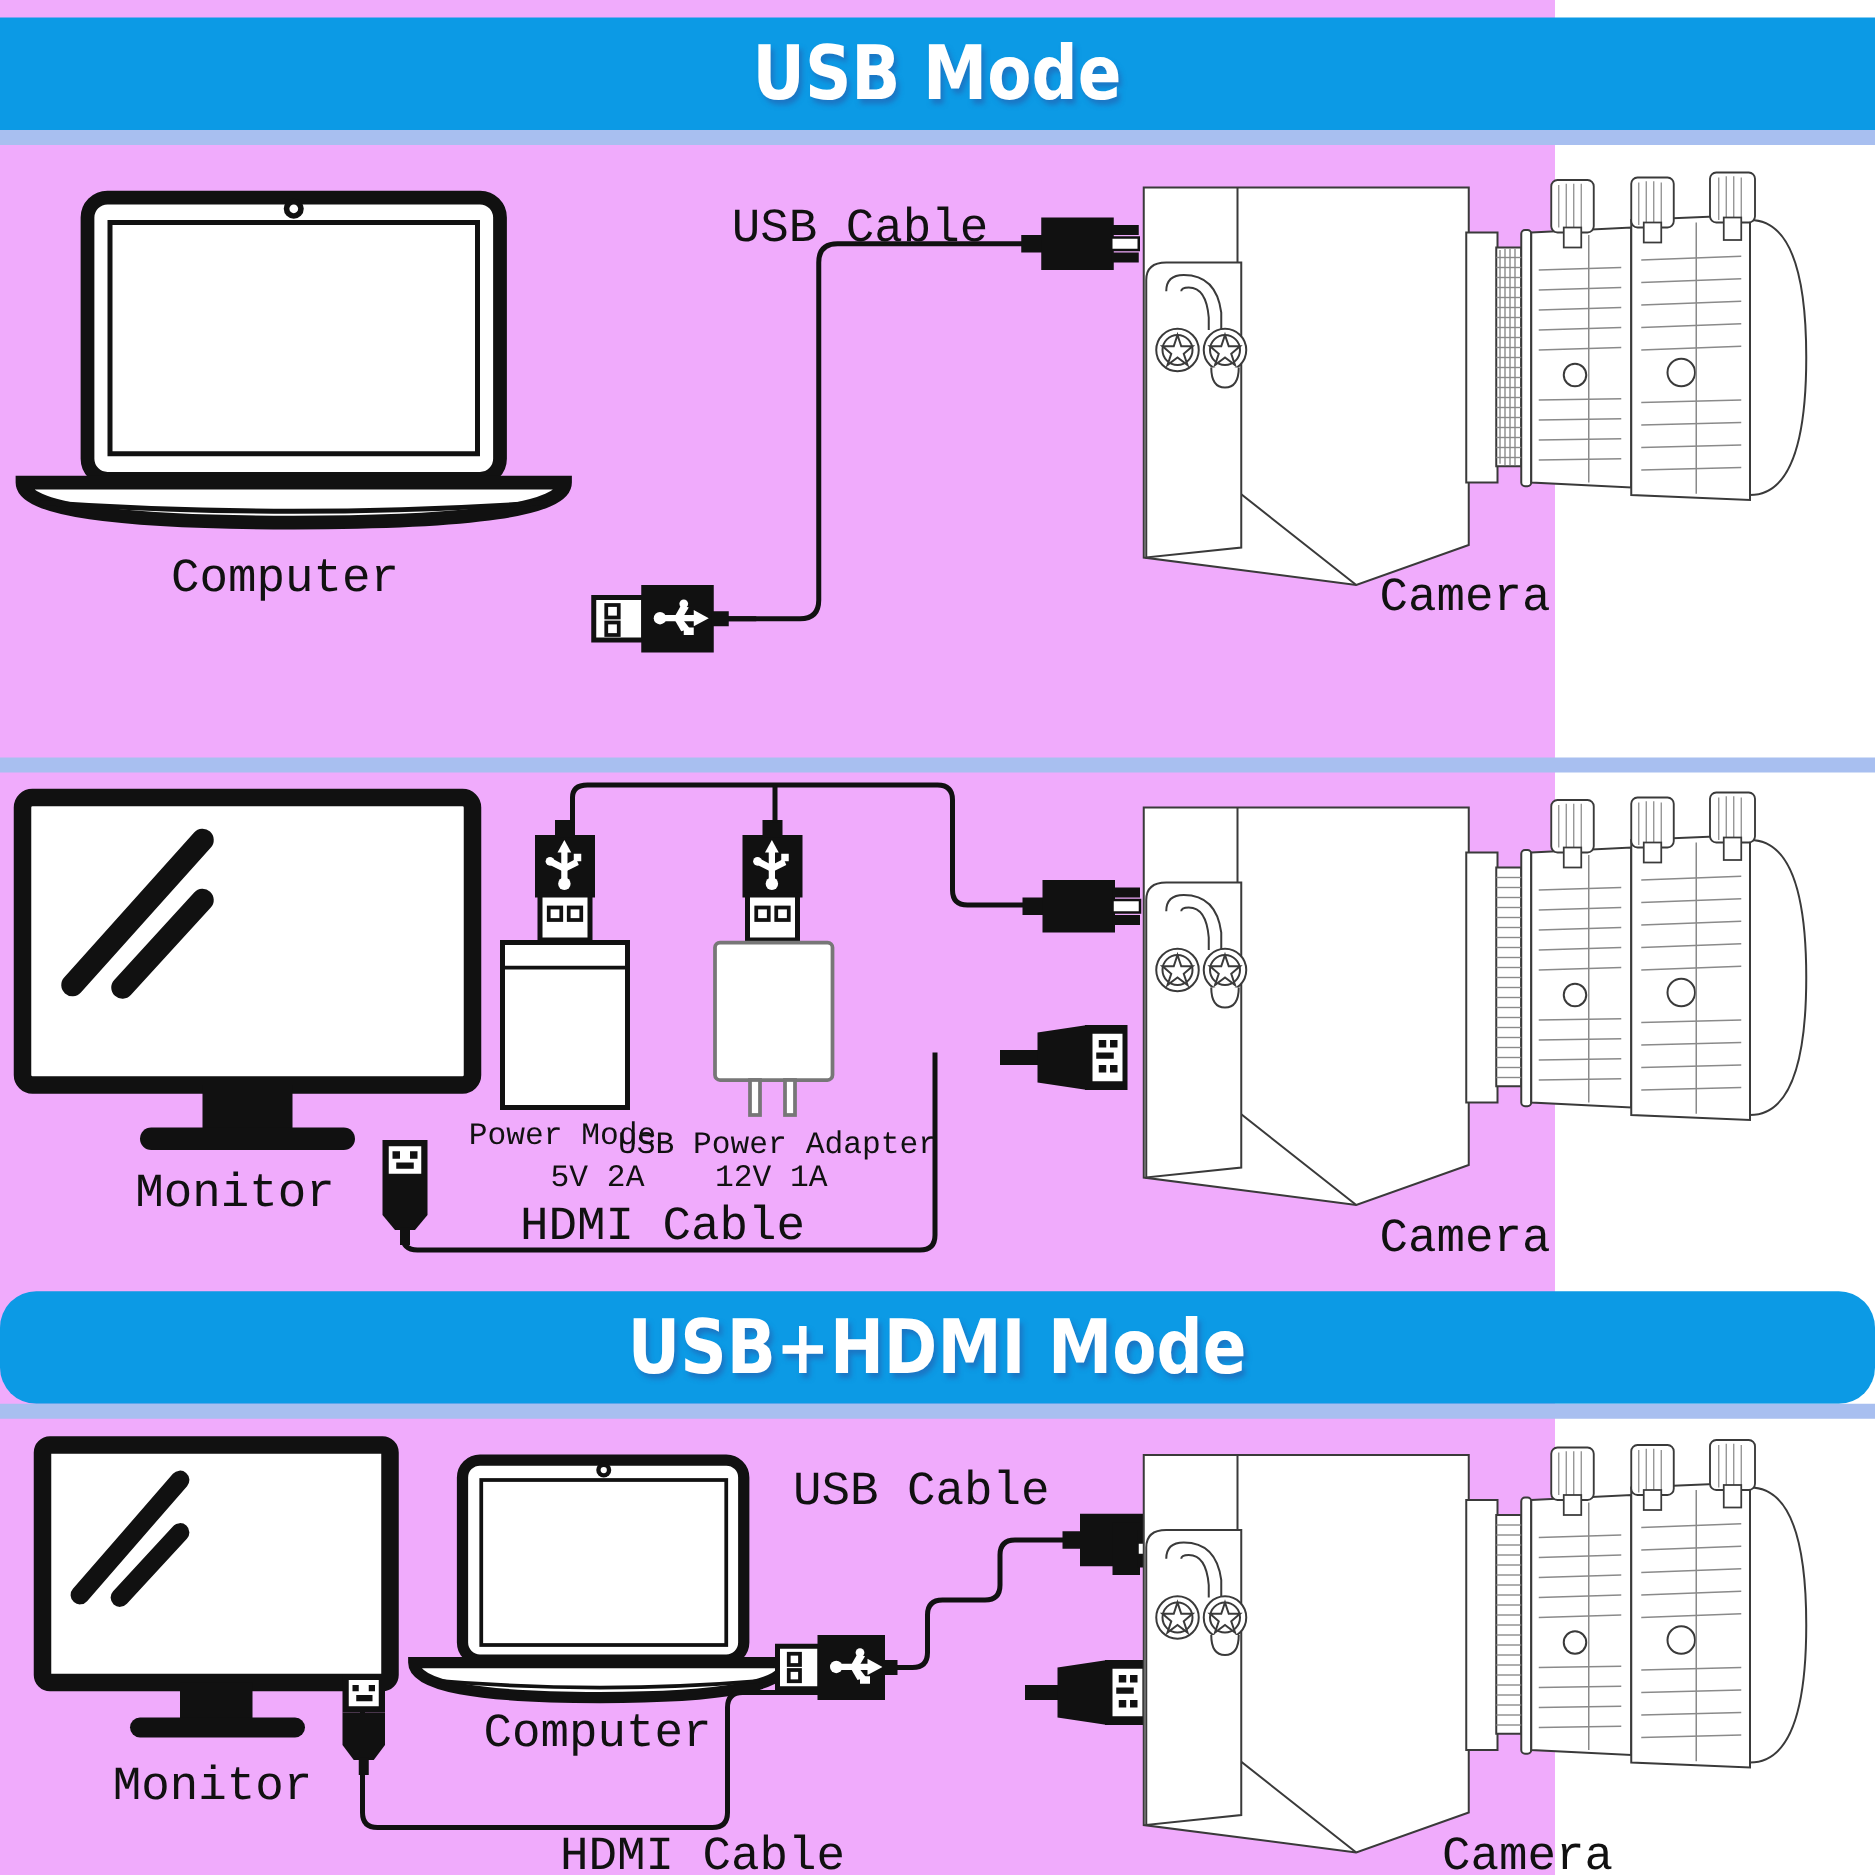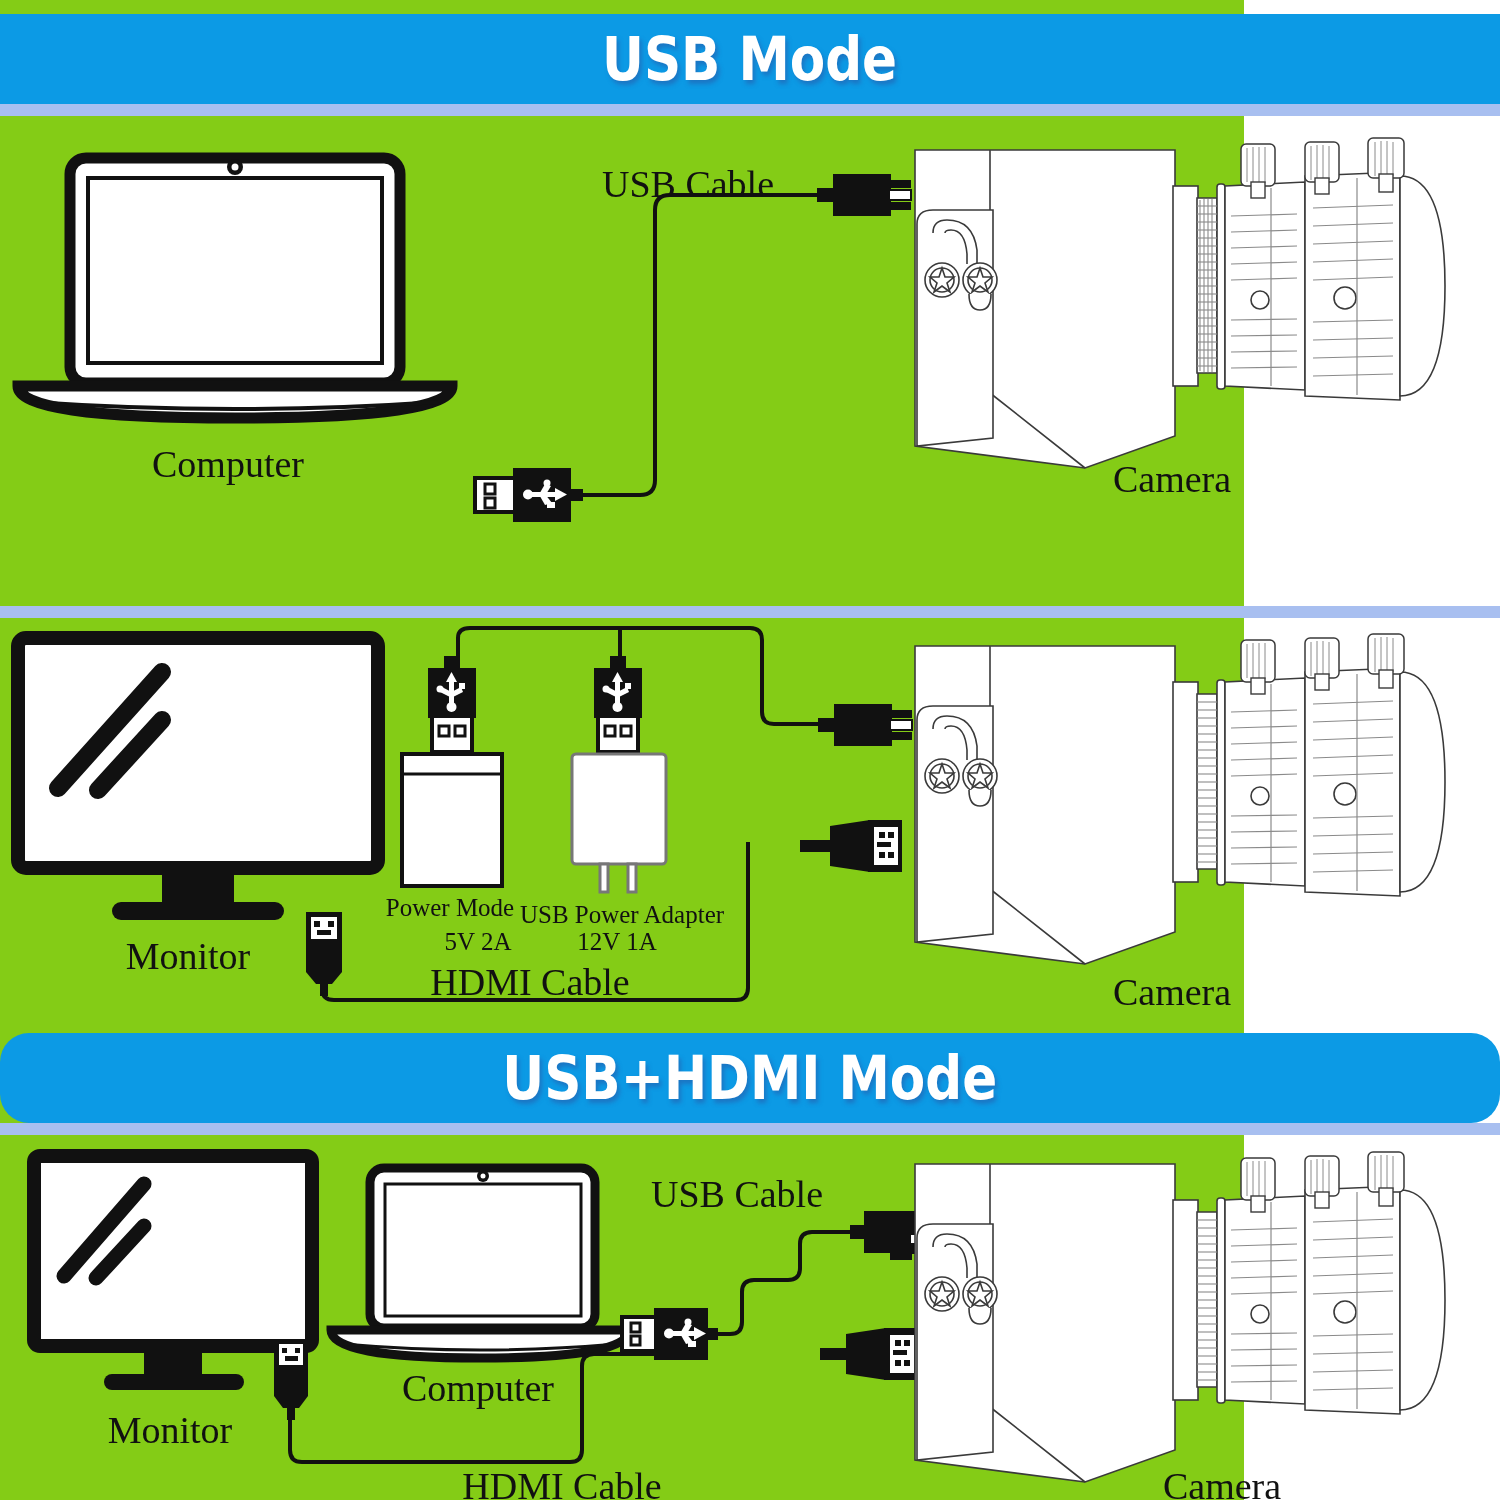--- a/index.html
+++ b/index.html
@@ -11,21 +11,21 @@
     width: 1500px;
     height: 1500px;
     font-family: "Liberation Sans", sans-serif;
     overflow: hidden;
     position: relative;
   }
   .page {
     position: relative;
     width: 1244px;
     height: 1500px;
-    background: #84cc16;
+    background: #f0abfc;
   }
   
   .banner {
     position: absolute;
     left: 0;
     width: 1500px;
     height: 90px;
     background: #0c9ae5;
     display: flex;
     align-items: center;
@@ -54,21 +54,21 @@
     left: 0;
     width: 1500px;
   }
   .figure {
     position: absolute;
     left: 0;
     top: 0;
   }
   .lbl {
     position: absolute;
-    font-family: Liberation Serif, serif;
+    font-family: Liberation Mono, monospace;
     font-size: 38px;
     color: #111111;
     white-space: nowrap;
   }
   .lbl.sm {
     font-size: 25px;
   }
   .lbl.c {
     transform: translateX(-50%);
   }

